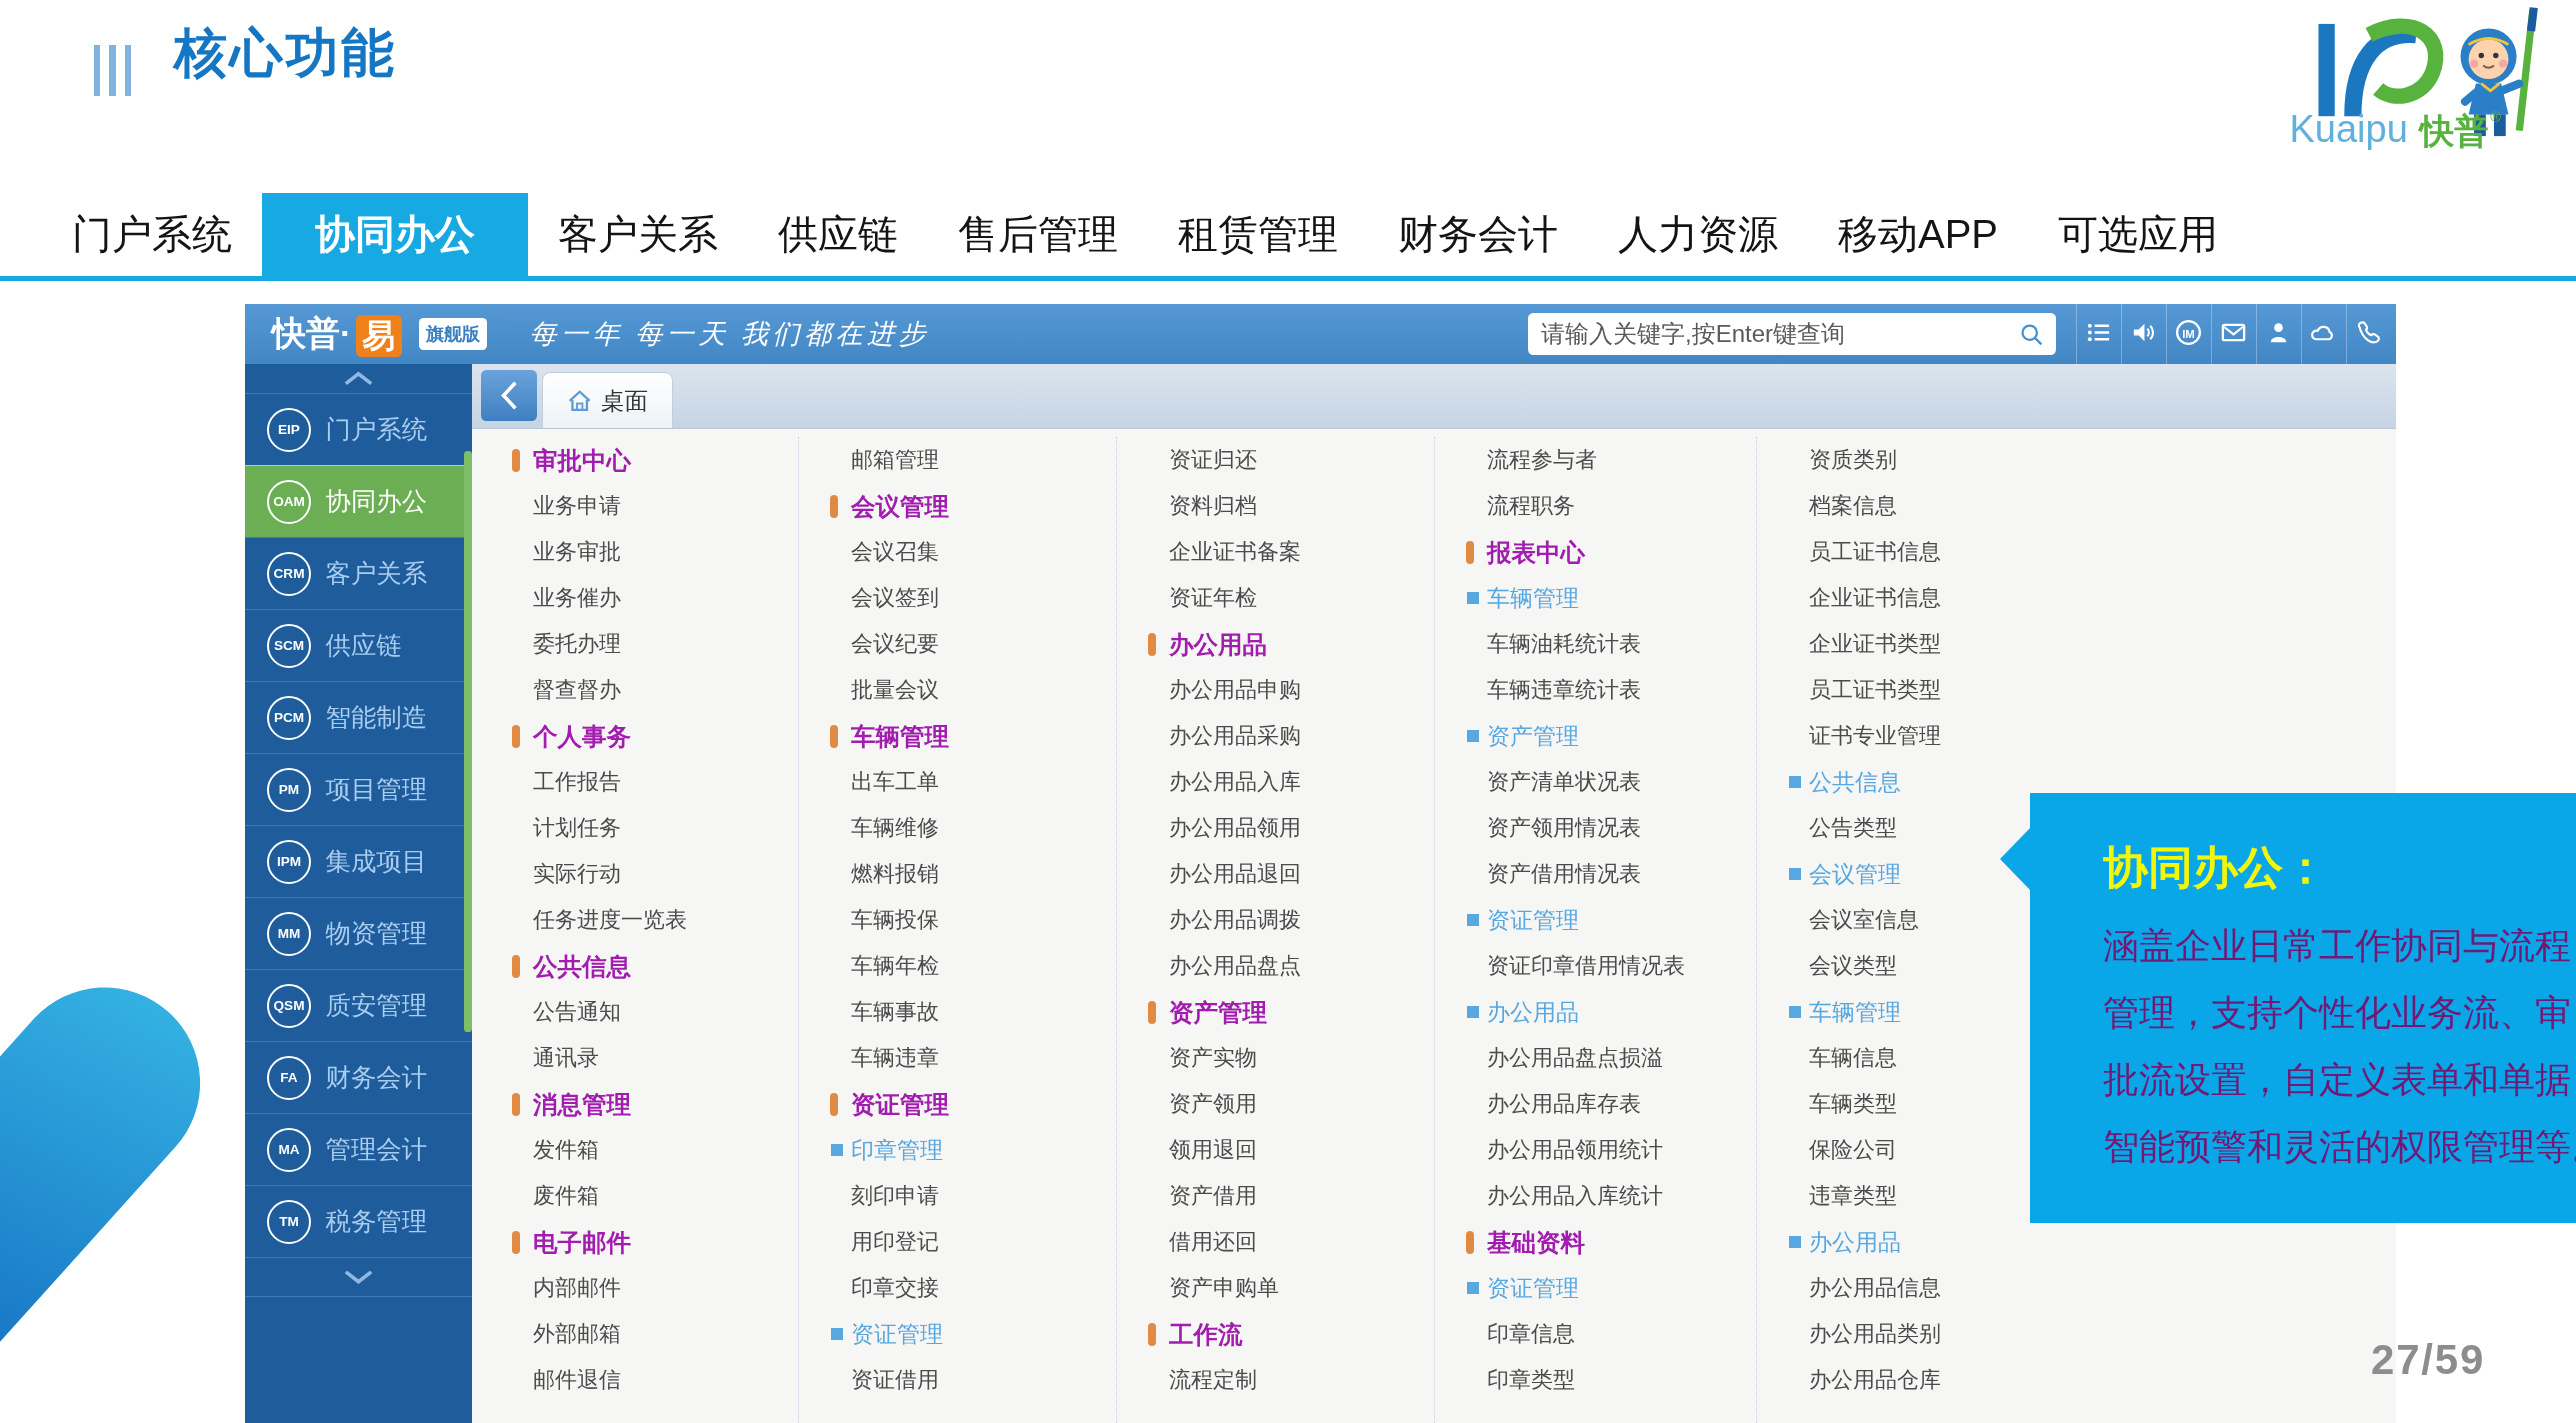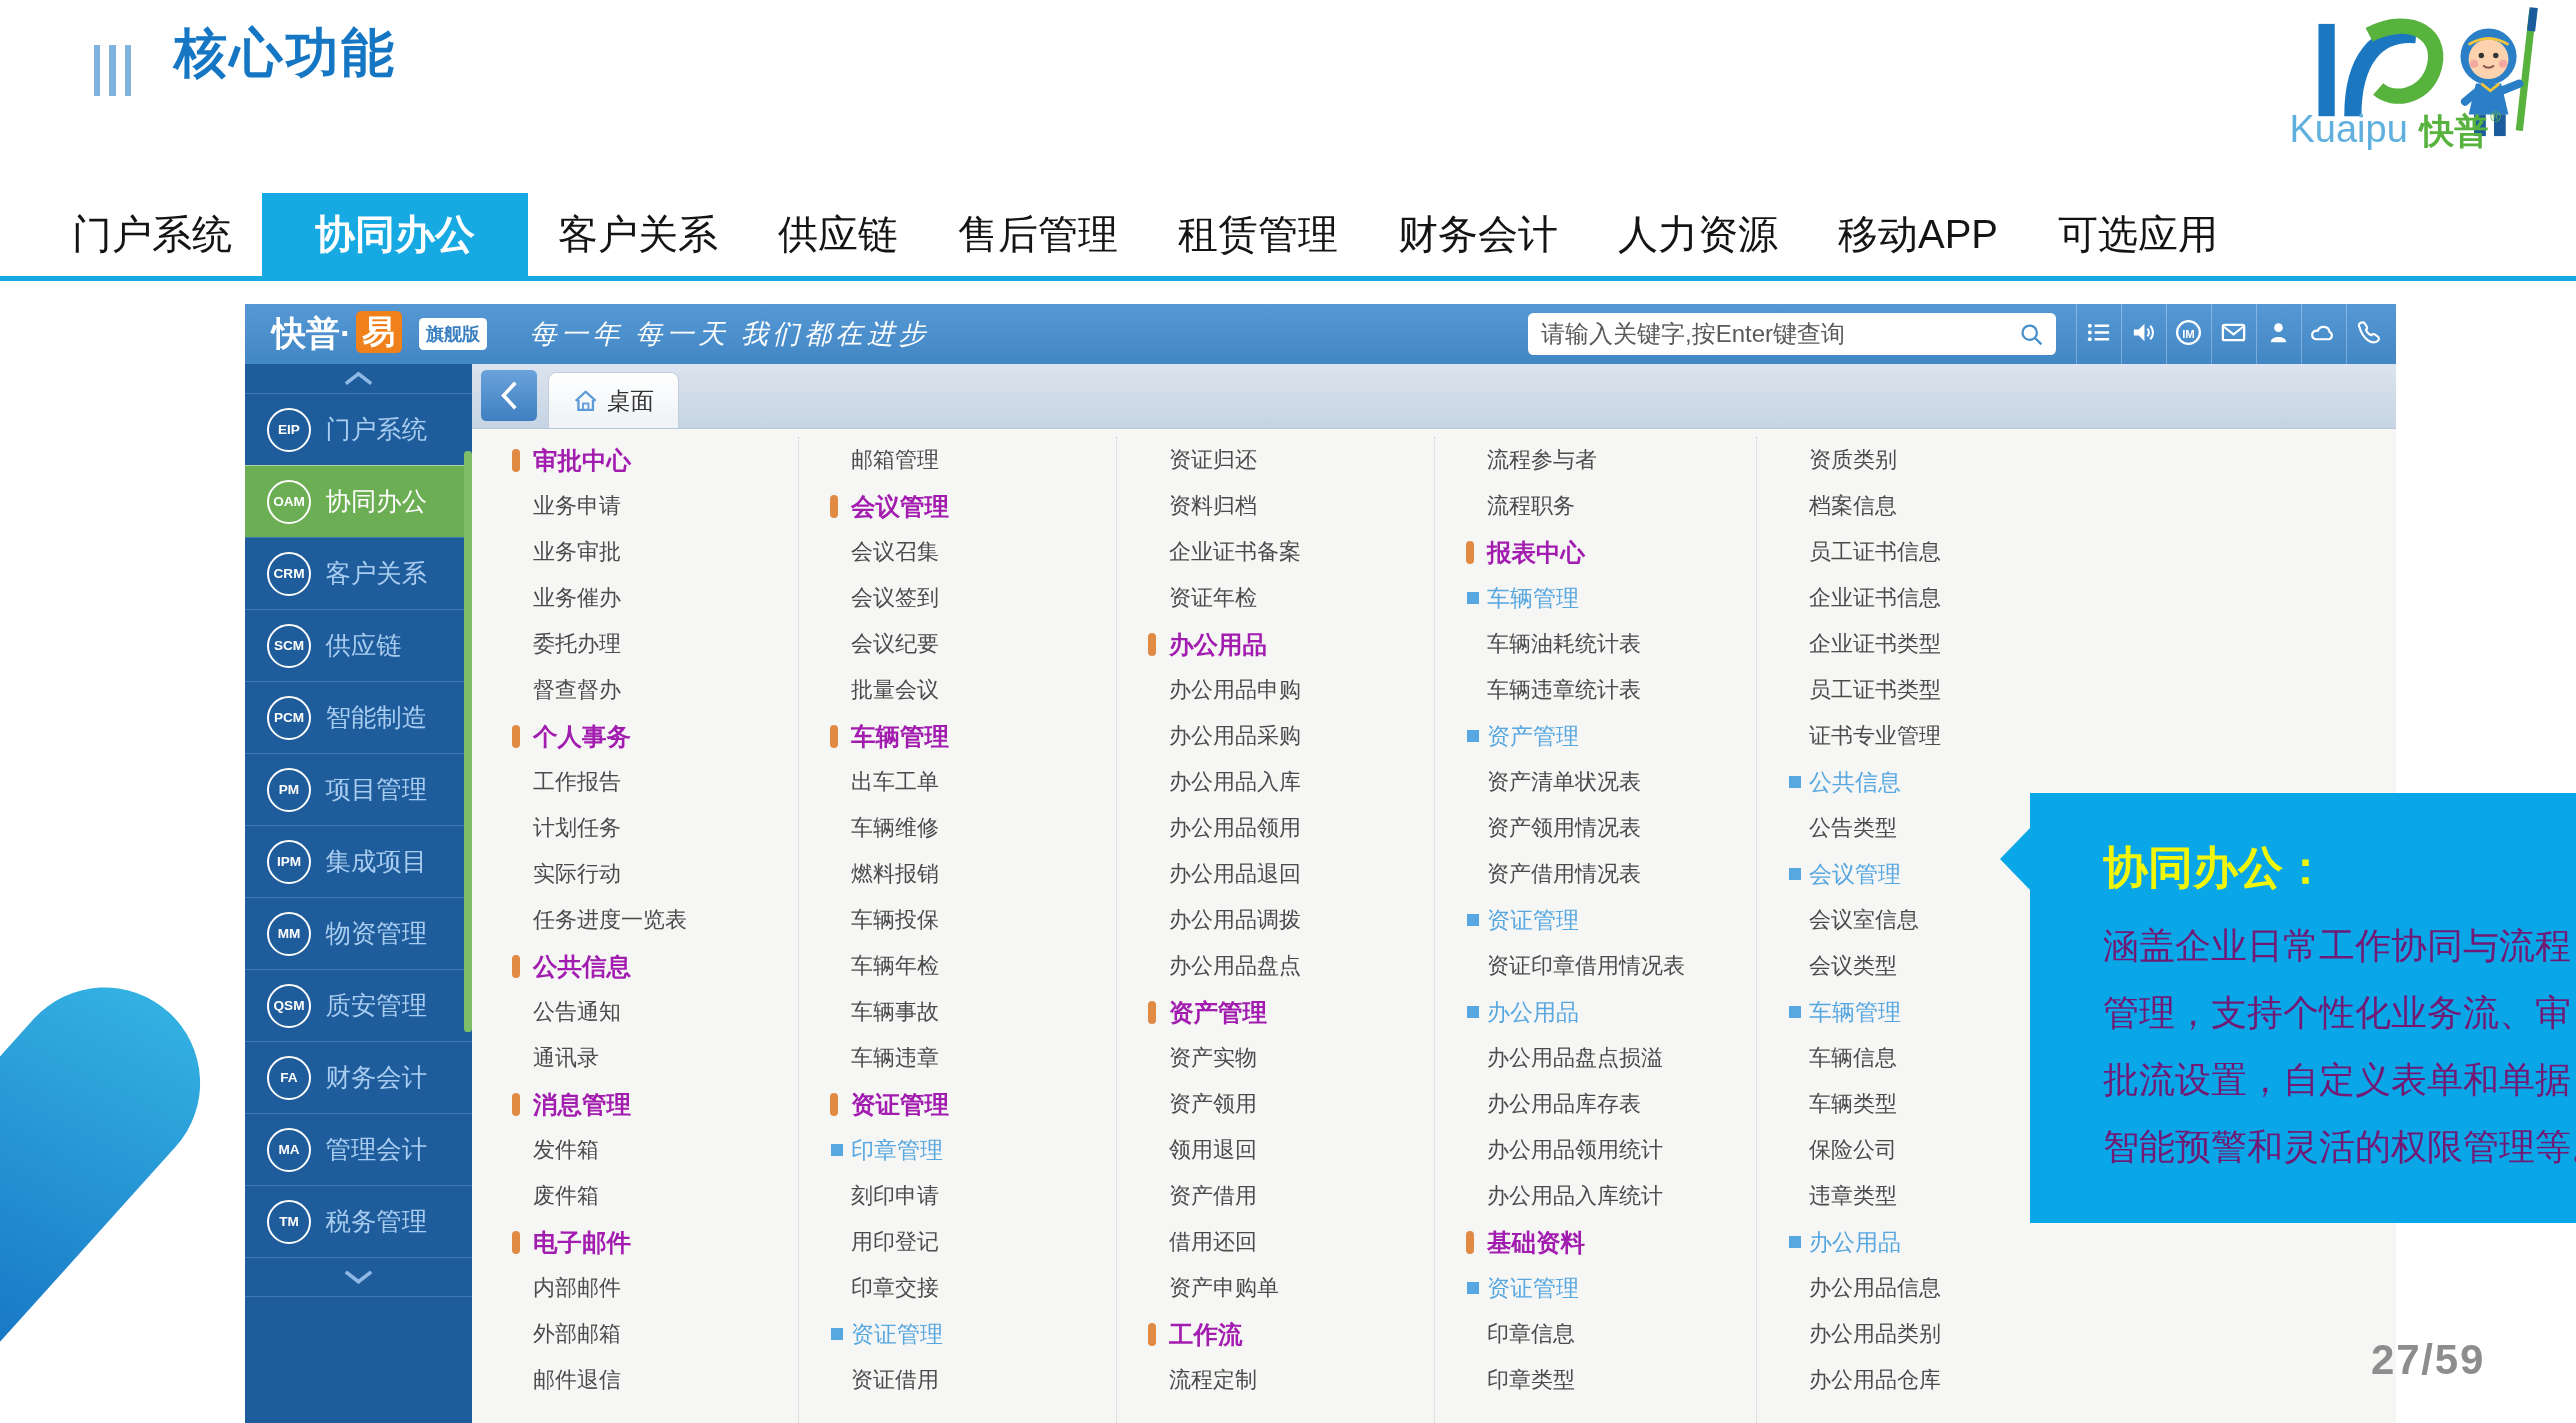--- a/index.html
+++ b/index.html
@@ -24,21 +24,21 @@
   
   .tabbar{position:absolute;left:0;top:193px;width:2576px;height:88px;
           border-bottom:5.4px solid #17a9e1;display:flex;align-items:stretch;padding-left:42px;box-sizing:border-box;}
   .tab{display:flex;align-items:center;padding:0 30px;font-size:40px;color:#141414;cursor:pointer;}
   .tab.active{background:#17a9e1;color:#ffffff;padding:0 53px;font-weight:bold;}
 
   
   .app{position:absolute;left:245px;top:304px;width:2151px;height:1119px;background:#f6f6f5;}
   .app-header{position:relative;height:60px;background:linear-gradient(#5598d4,#4287c5);
               display:flex;align-items:center;}
-  .brand{margin-left:27px;font-size:34px;font-weight:bold;color:#fff;display:flex;align-items:flex-start;}
+  .brand{margin-left:27px;font-size:34px;font-weight:bold;color:#fff;display:flex;align-items:flex-end;}
   .brand-box{display:inline-block;background:#f08019;color:#fff;border-radius:5.4px;
              padding:0 6.4px;margin:0 4.5px;font-size:33px;line-height:42px;}
   .badge{background:#ffffff;color:#3a7fc1;font-size:18px;font-weight:bold;border-radius:4.5px;
          padding:3.6px 7.3px;margin-left:12.7px;}
   .tagline{color:#fff;font-family:"Liberation Serif",serif;font-style:italic;
            font-size:27px;margin-left:42px;letter-spacing:4.5px;}
   .search{position:absolute;left:1283px;top:9px;width:528px;height:42px;background:#fff;
           border-radius:5.4px;display:flex;align-items:center;padding:0 11px;box-sizing:border-box;}
   .search input{border:none;outline:none;flex:1;font-size:24px;color:#333;
                 font-family:"Liberation Sans",sans-serif;background:transparent;}
@@ -63,21 +63,21 @@
   .sb-fill{border-top:0.9px solid rgba(130,175,225,.35);height:145px;}
   .sb-scroll{position:absolute;right:0;top:87px;width:8.2px;height:581px;background:#7dbe66;border-radius:3.6px;}
 
   
   .content{flex:1;background:#f6f6f5;position:relative;overflow:hidden;}
   .crumb{height:64px;background:linear-gradient(#dbe4ee,#c6d4e3);position:relative;
          border-bottom:0.9px solid #b9c7d6;}
   .back-btn{position:absolute;left:9px;top:6.4px;width:56px;height:51px;border-radius:5.4px;
             background:linear-gradient(#6aa3dc,#3f7fc1);display:flex;align-items:center;
             justify-content:center;cursor:pointer;}
-  .crumb-tab{position:absolute;left:76px;top:8.2px;height:55px;background:linear-gradient(#ffffff,#eef2f6);
+  .crumb-tab{position:absolute;left:70px;top:8.2px;height:55px;background:linear-gradient(#ffffff,#eef2f6);
              border:0.9px solid #c2cedb;border-bottom:none;border-radius:8.2px 8.2px 0 0;
              display:flex;align-items:center;gap:9px;padding:0 23.6px;cursor:pointer;}
   .crumb-tab-label{font-size:23.6px;color:#333;}
 
   .menu{position:absolute;top:64px;left:0;right:0;bottom:0;display:flex;padding:9px 0 0 9px;}
   .mcol{box-sizing:border-box;flex:none;}
   .mcol.sep{border-right:1.8px dotted #c5cfdc;}
   .mrow{height:46px;display:flex;align-items:center;position:relative;padding-left:52px;
         box-sizing:border-box;cursor:pointer;white-space:nowrap;}
   .mrow .lbl{font-size:22px;color:#4b4b4b;}

